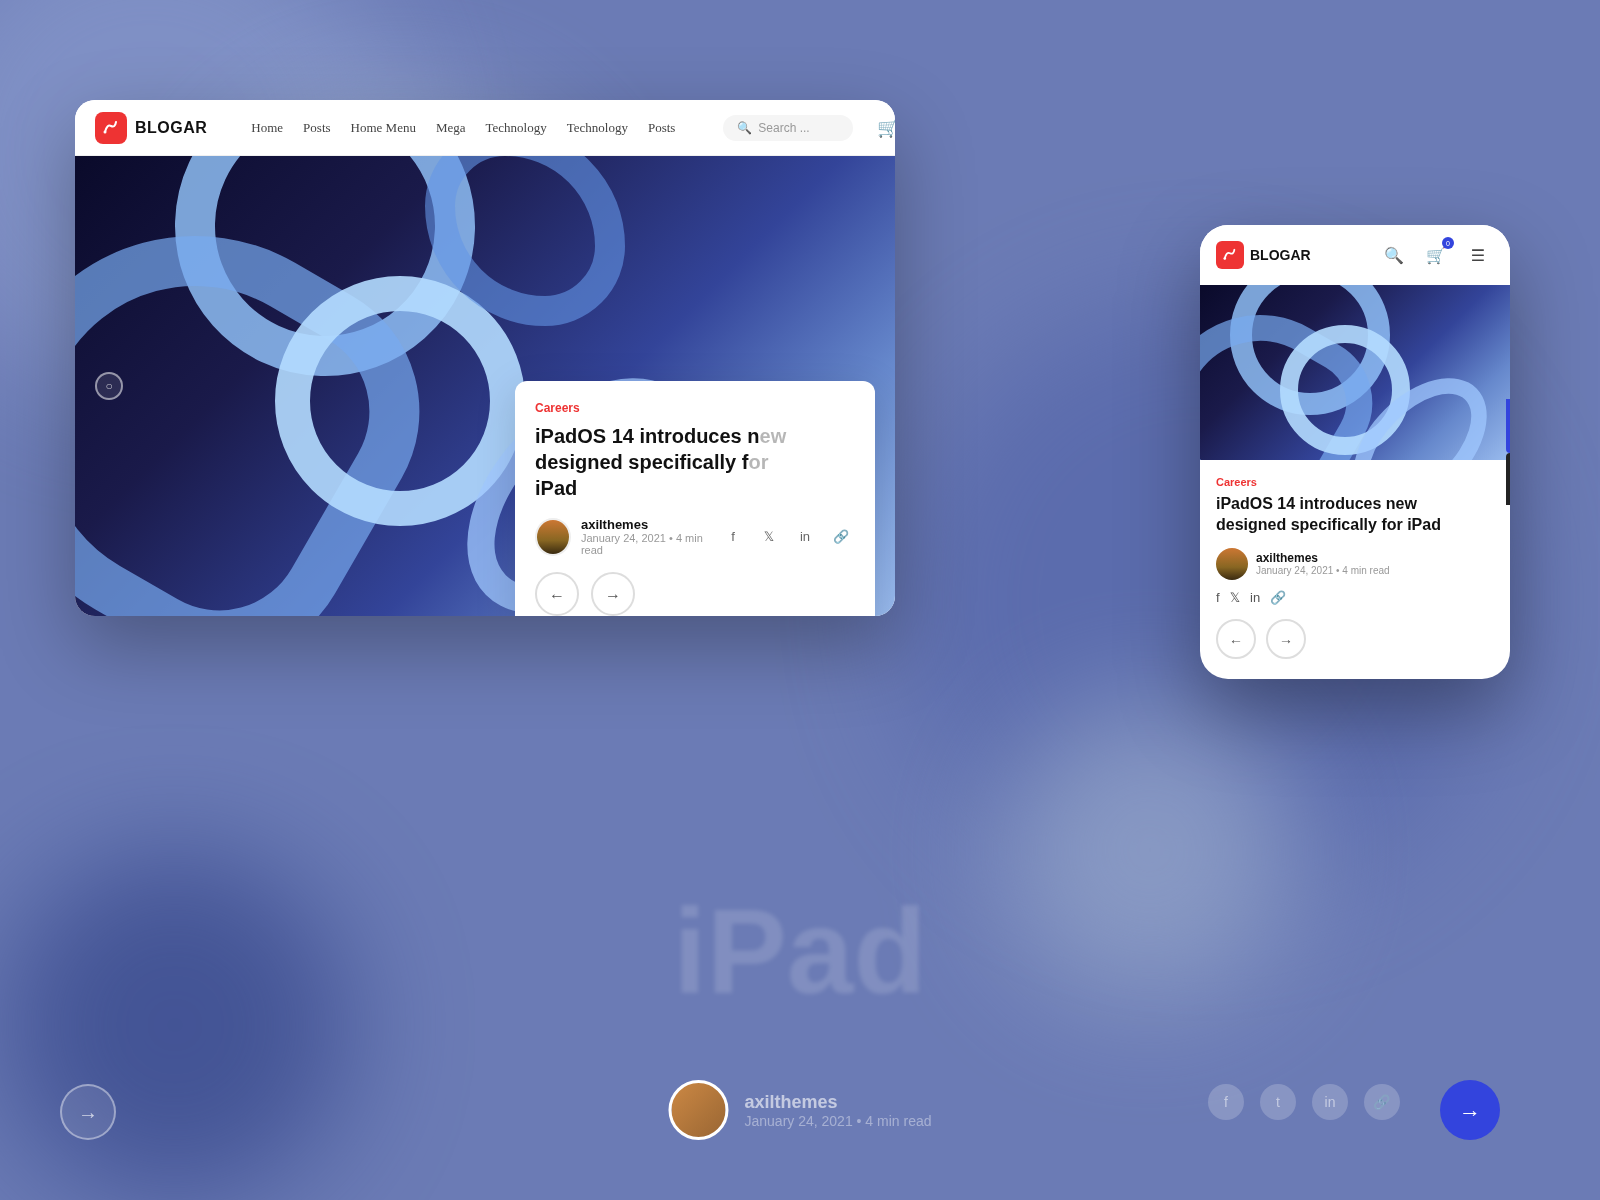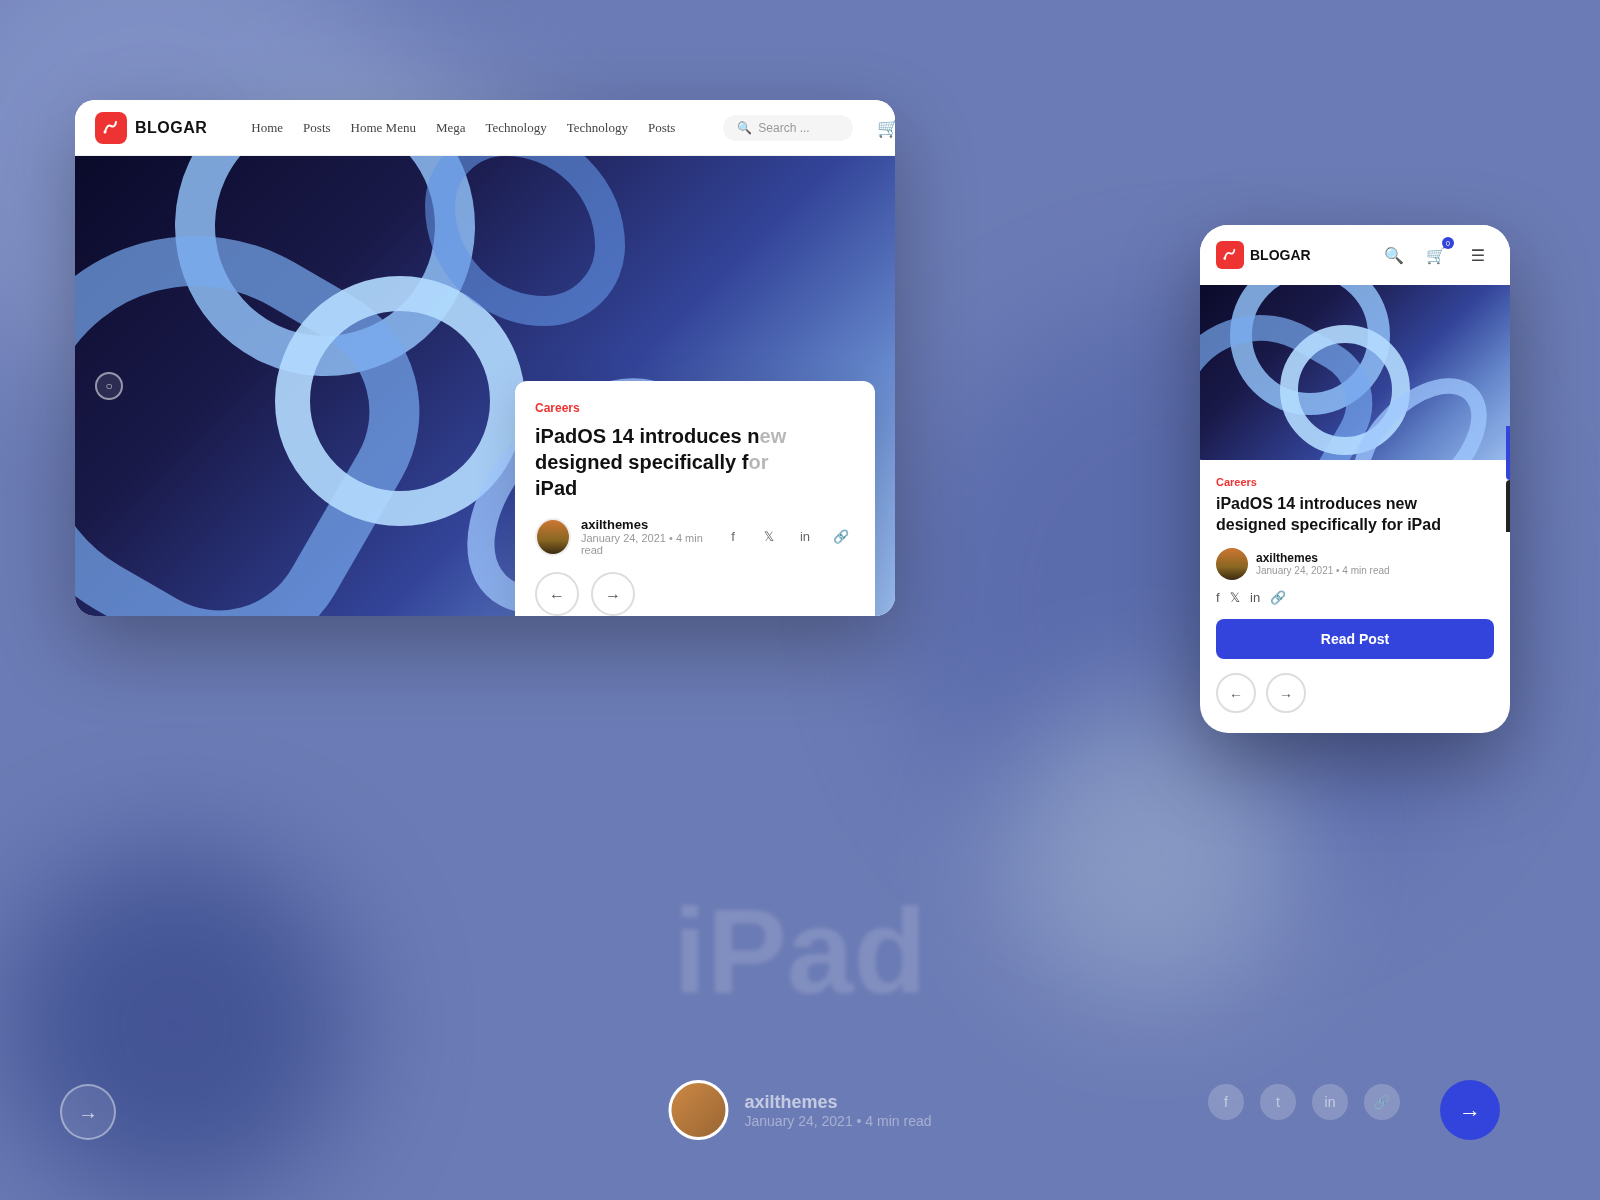--- a/index.html
+++ b/index.html
@@ -618,21 +618,20 @@
       </div>
     </div>
 
     <div class="mobile-social-row">
       <span class="mobile-social-icon">f</span>
       <span class="mobile-social-icon">𝕏</span>
       <span class="mobile-social-icon">in</span>
       <span class="mobile-social-icon">🔗</span>
     </div>
 
-    <button class="mobile-read-btn">Read Post</button>
 
     <div class="mobile-nav-arrows">
       <button class="mobile-arrow-btn">←</button>
       <button class="mobile-arrow-btn">→</button>
     </div>
   </div>
 
   <div class="theme-toggle">
     <button class="theme-toggle-btn theme-light">LIGHT</button>
     <button class="theme-toggle-btn theme-dark">DARK</button>

